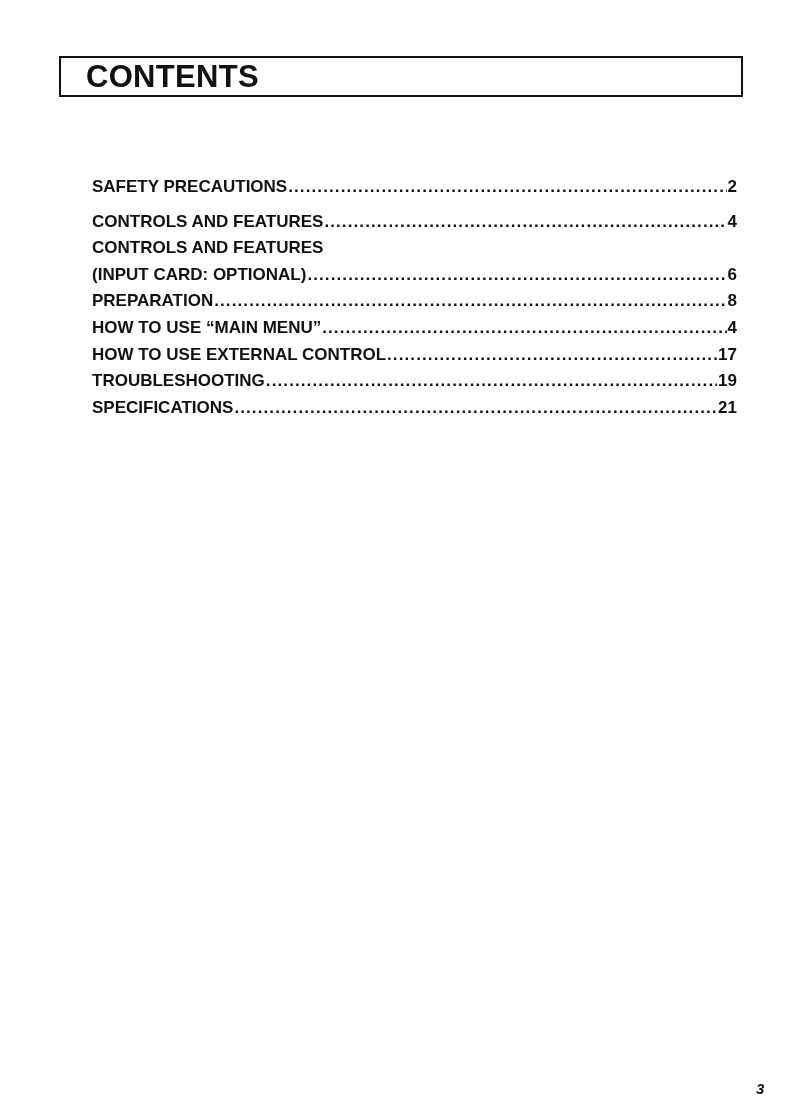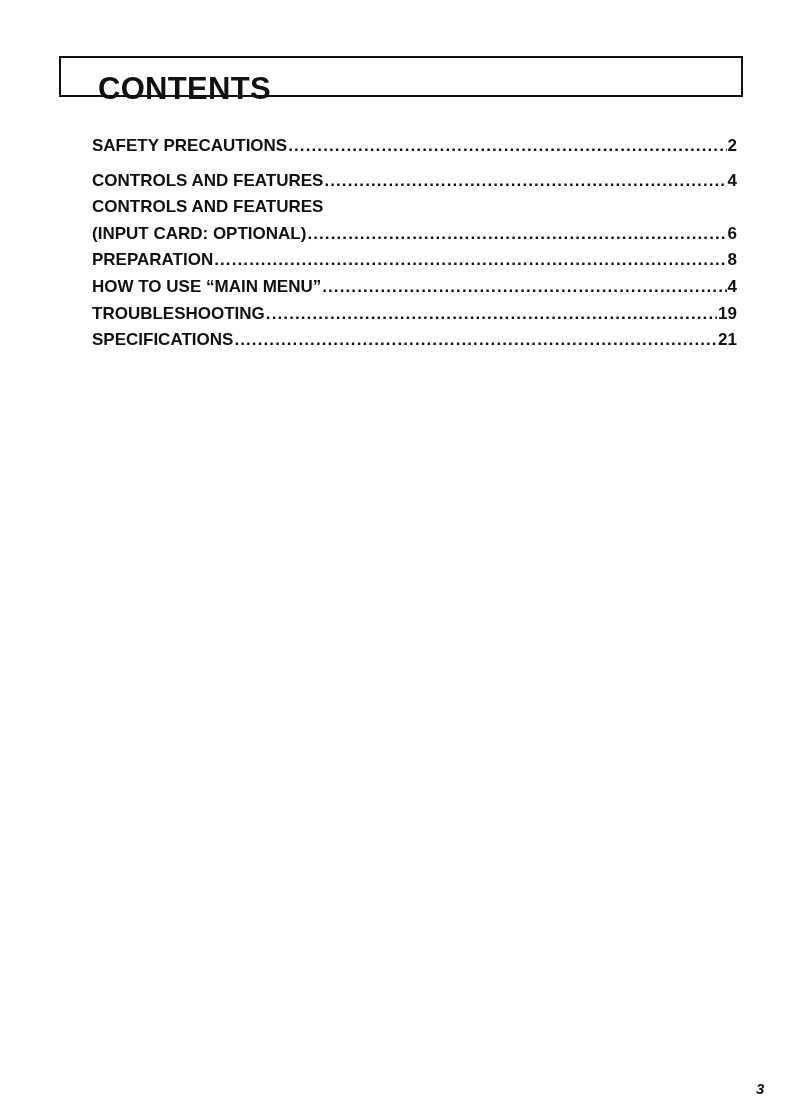--- a/index.html
+++ b/index.html
@@ -1,25 +1,25 @@
 <!DOCTYPE html>
 <html><head>
 <meta charset="utf-8">
 <style>
   html, body { margin:0; padding:0; background:#ffffff; }
   body { width:792px; height:1119px; position:relative; overflow:hidden;
          font-family:"Liberation Sans", sans-serif; color:#111111; }
   .title-box { position:absolute; left:59px; top:56px; width:680px; height:37px;
                border:2px solid #111; box-sizing:content-box; }
-  .title-box h1 { margin:12px; position:absolute; left:25px; top:1px; font-size:31px;
+  .title-box h1 { margin:0; position:absolute; left:25px; top:1px; font-size:31px;
                   font-weight:bold; letter-spacing:0.3px; line-height:36px; }
   .toc { position:absolute; left:92px; top:133px; width:645px; }
   .row { display:flex; align-items:baseline; font-weight:bold; font-size:17px;
          height:26.6px; line-height:26.6px; white-space:nowrap; }
-  .row.gap { margin-bottom:8px; }
+  .row.gap { margin-bottom:8px;margin-top:41px; }
   .label { flex:0 0 auto; }
   .leader { flex:1 1 auto; overflow:hidden; margin:0 1px; letter-spacing:1.1px; }
   .leader::before { content:"........................................................................................................................................................................"; }
   .page { flex:0 0 auto; text-align:right; }
   .pnum { position:absolute; left:756px; top:1080px; font-size:15px; font-weight:bold;
           font-style:italic; }
 </style>
 </head>
 <body>
 
@@ -50,20 +50,25 @@
     <span class="label">PREPARATION </span>
     <span class="leader"></span>
     <span class="page">8</span>
   </div>
   <div class="row">
     <span class="label">HOW TO USE “MAIN MENU”</span>
     <span class="leader"></span>
     <span class="page">4</span>
   </div>
   <div class="row">
+    <span class="label">HOW TO USE EXTERNAL CONTROL</span>
+    <span class="leader"></span>
+    <span class="page">17</span>
+  </div>
+  <div class="row">
     <span class="label">TROUBLESHOOTING</span>
     <span class="leader"></span>
     <span class="page">19</span>
   </div>
   <div class="row">
     <span class="label">SPECIFICATIONS </span>
     <span class="leader"></span>
     <span class="page">21</span>
   </div>
 </div>

